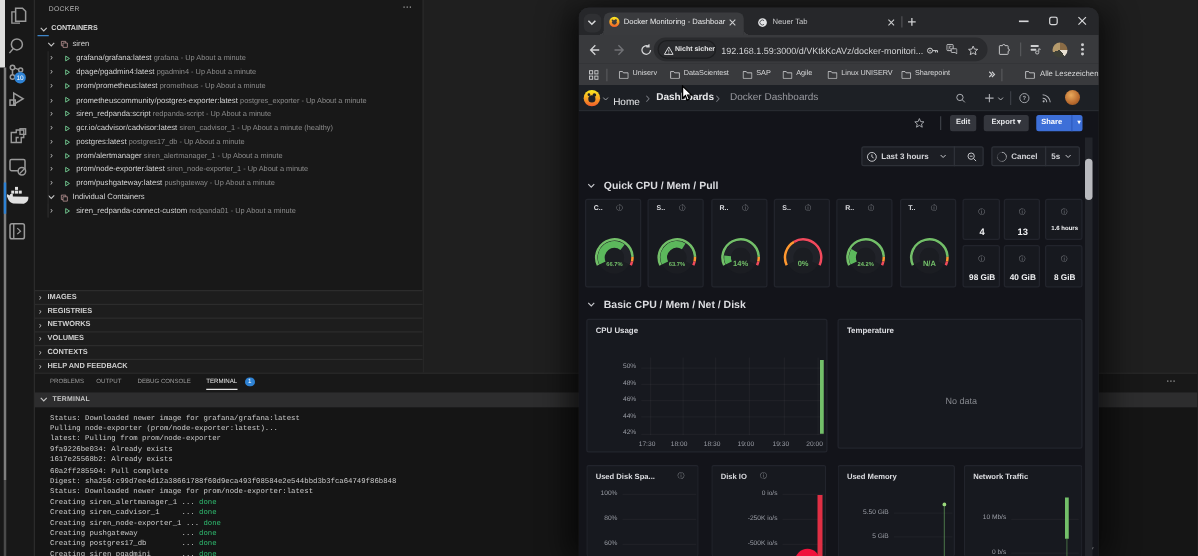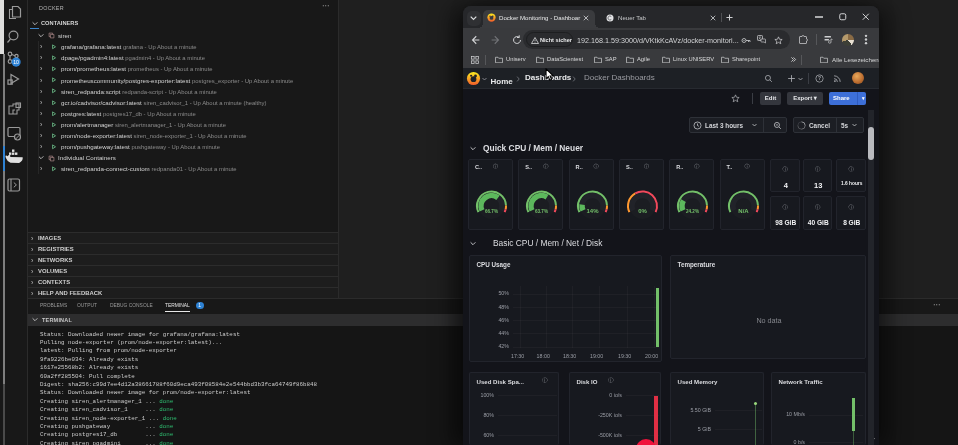--- a/index.html
+++ b/index.html
@@ -371,21 +371,21 @@
             </linearGradient>
           </defs>
           <circle cx="12" cy="12" r="10.5" fill="url(#gf2)"></circle>
           <circle cx="12" cy="13" r="4.6" fill="#1e2127"></circle>
           <circle cx="15.2" cy="8" r="2.3" fill="#1e2127"></circle>
           <circle cx="8.2" cy="7.6" r="1.7" fill="#1e2127"></circle>
         </svg>
 <svg class="abs" style="left:19px;top:8.5px" width="5" height="4" viewBox="0 0 10 8">
           <path d="M1 2 l4 4 4-4" stroke="#9a9ba1" stroke-width="1.6" fill="none"></path>
         </svg>
-<div class="abs" style="left:27.5px;top:9px;color:#e9eaec;font-size:8px;font-weight:bold">Home</div>
+<div class="abs" style="left:27.5px;top:9px;color:#e9eaec;font-size:8px;font-weight:normal">Home</div>
 <svg class="abs" style="left:53px;top:8px" width="4" height="6" viewBox="0 0 6 10">
           <path d="M1.5 1 l3.5 4 -3.5 4" stroke="#73767d" stroke-width="1.4" fill="none"></path>
         </svg>
 <div class="abs" style="left:62px;top:5px;color:#e9eaec;font-size:8px;font-weight:bold">Dashboards</div>
 <svg class="abs" style="left:109px;top:8px" width="4" height="6" viewBox="0 0 6 10">
           <path d="M1.5 1 l3.5 4 -3.5 4" stroke="#73767d" stroke-width="1.4" fill="none"></path>
         </svg>
 <div class="abs" style="left:121px;top:5px;color:#9a9ba1;font-size:8px">Docker Dashboards</div>
 <svg class="abs" style="left:301px;top:6px" width="9" height="9" viewBox="0 0 16 16">
           <circle cx="7" cy="7" r="4.5" fill="none" stroke="#aeb0b5" stroke-width="1.4"></circle>
@@ -441,21 +441,21 @@
         </svg>
 <div class="abs" style="left:346.0px;top:32.5px;color:#d4d5d9;font-size:6.4px;font-weight:bold">Cancel</div>
 <div class="abs" style="left:373.0px;top:28.0px;width:1px;height:16px;background:#2e3138"></div>
 <div class="abs" style="left:378.0px;top:32.5px;color:#d4d5d9;font-size:6.4px;font-weight:bold">5s</div>
 <svg class="abs" style="left:389.0px;top:34.0px" width="5" height="4" viewBox="0 0 10 8">
           <path d="M1 2 l4 4 4-4" stroke="#c7c8cc" stroke-width="1.6" fill="none"></path>
         </svg>
 <svg class="abs" style="left:7.0px;top:57.0px" width="6" height="5" viewBox="0 0 10 8">
           <path d="M1 2 l4 4 4-4" stroke="#c7c8cc" stroke-width="1.6" fill="none"></path>
         </svg>
-<div class="abs" style="left:20.0px;top:53.8px;color:#dcdde1;font-size:8.4px;font-weight:bold">Quick CPU / Mem / Neuer</div>
+<div class="abs" style="left:20.0px;top:53.8px;color:#dcdde1;font-size:8.4px;font-weight:bold">Quick CPU / Mem / Pull</div>
 <div class="gpanel" style="left:5.0px;top:69.5px;width:45px;height:71px">
 <div class="ptitle" style="left:6px;top:4px;font-size:5.6px">C..</div>
 <div class="inf" style="left:24px;top:3px;font-size:5.2px">ⓘ</div>
 <svg class="abs" style="left:0;top:0" width="45" height="71" viewBox="0 0 45 71">
             <circle cx="22.5" cy="46" r="13" fill="#1b1d22"></circle>
             <path d="M 12.98 50.44 A 10.5 10.5 0 1 1 32.02 50.44" stroke="#212329" stroke-width="5.5" fill="none"></path>
             <path d="M 12.98 50.44 A 10.5 10.5 0 0 1 29.02 37.77" stroke="#5cb85c" stroke-width="5.5" fill="none"></path>
             <path d="M 9.36 52.13 A 14.5 14.5 0 1 1 36.99 45.49" stroke="#73bf69" stroke-width="2" fill="none"></path>
             <path d="M 36.99 45.49 A 14.5 14.5 0 0 1 36.63 49.26" stroke="#ff9830" stroke-width="2" fill="none"></path>
             <path d="M 36.63 49.26 A 14.5 14.5 0 0 1 35.64 52.13" stroke="#f2495c" stroke-width="2" fill="none"></path>
@@ -544,21 +544,21 @@
 <div class="inf" style="left:11.5px;top:6.5px;font-size:5.4px">ⓘ</div>
 <div class="abs" style="left:0;top:21.5px;width:29.5px;text-align:center;color:#f2f3f5;font-size:6.6px;font-weight:bold;white-space:nowrap">40 GiB</div>
 </div>
 <div class="gpanel" style="left:373.0px;top:107.0px;width:29.5px;height:33.5px">
 <div class="inf" style="left:11.5px;top:6.5px;font-size:5.4px">ⓘ</div>
 <div class="abs" style="left:0;top:21.5px;width:29.5px;text-align:center;color:#f2f3f5;font-size:6.6px;font-weight:bold;white-space:nowrap">8 GiB</div>
 </div>
 <svg class="abs" style="left:7.0px;top:152.0px" width="6" height="5" viewBox="0 0 10 8">
           <path d="M1 2 l4 4 4-4" stroke="#c7c8cc" stroke-width="1.6" fill="none"></path>
         </svg>
-<div class="abs" style="left:30px;top:148.8px;color:#dcdde1;font-size:8.4px;font-weight:normal">Basic CPU / Mem / Net / Disk</div>
+<div class="abs" style="left:20.0px;top:148.8px;color:#dcdde1;font-size:8.4px;font-weight:bold">Basic CPU / Mem / Net / Disk</div>
 <div class="gpanel" style="left:6.0px;top:166.0px;width:193px;height:107px">
 <div class="ptitle" style="left:6.5px;top:5px">CPU Usage</div>
 <div class="axlbl" style="left:0px;top:34.3px;width:39px;text-align:right">50%</div>
 <div class="gridh" style="left:43px;top:37.5px;width:146px"></div>
 <div class="axlbl" style="left:0px;top:47.5px;width:39px;text-align:right">48%</div>
 <div class="gridh" style="left:43px;top:50.7px;width:146px"></div>
 <div class="axlbl" style="left:0px;top:61.1px;width:39px;text-align:right">46%</div>
 <div class="gridh" style="left:43px;top:64.3px;width:146px"></div>
 <div class="axlbl" style="left:0px;top:74.2px;width:39px;text-align:right">44%</div>
 <div class="gridh" style="left:43px;top:77.4px;width:146px"></div>

